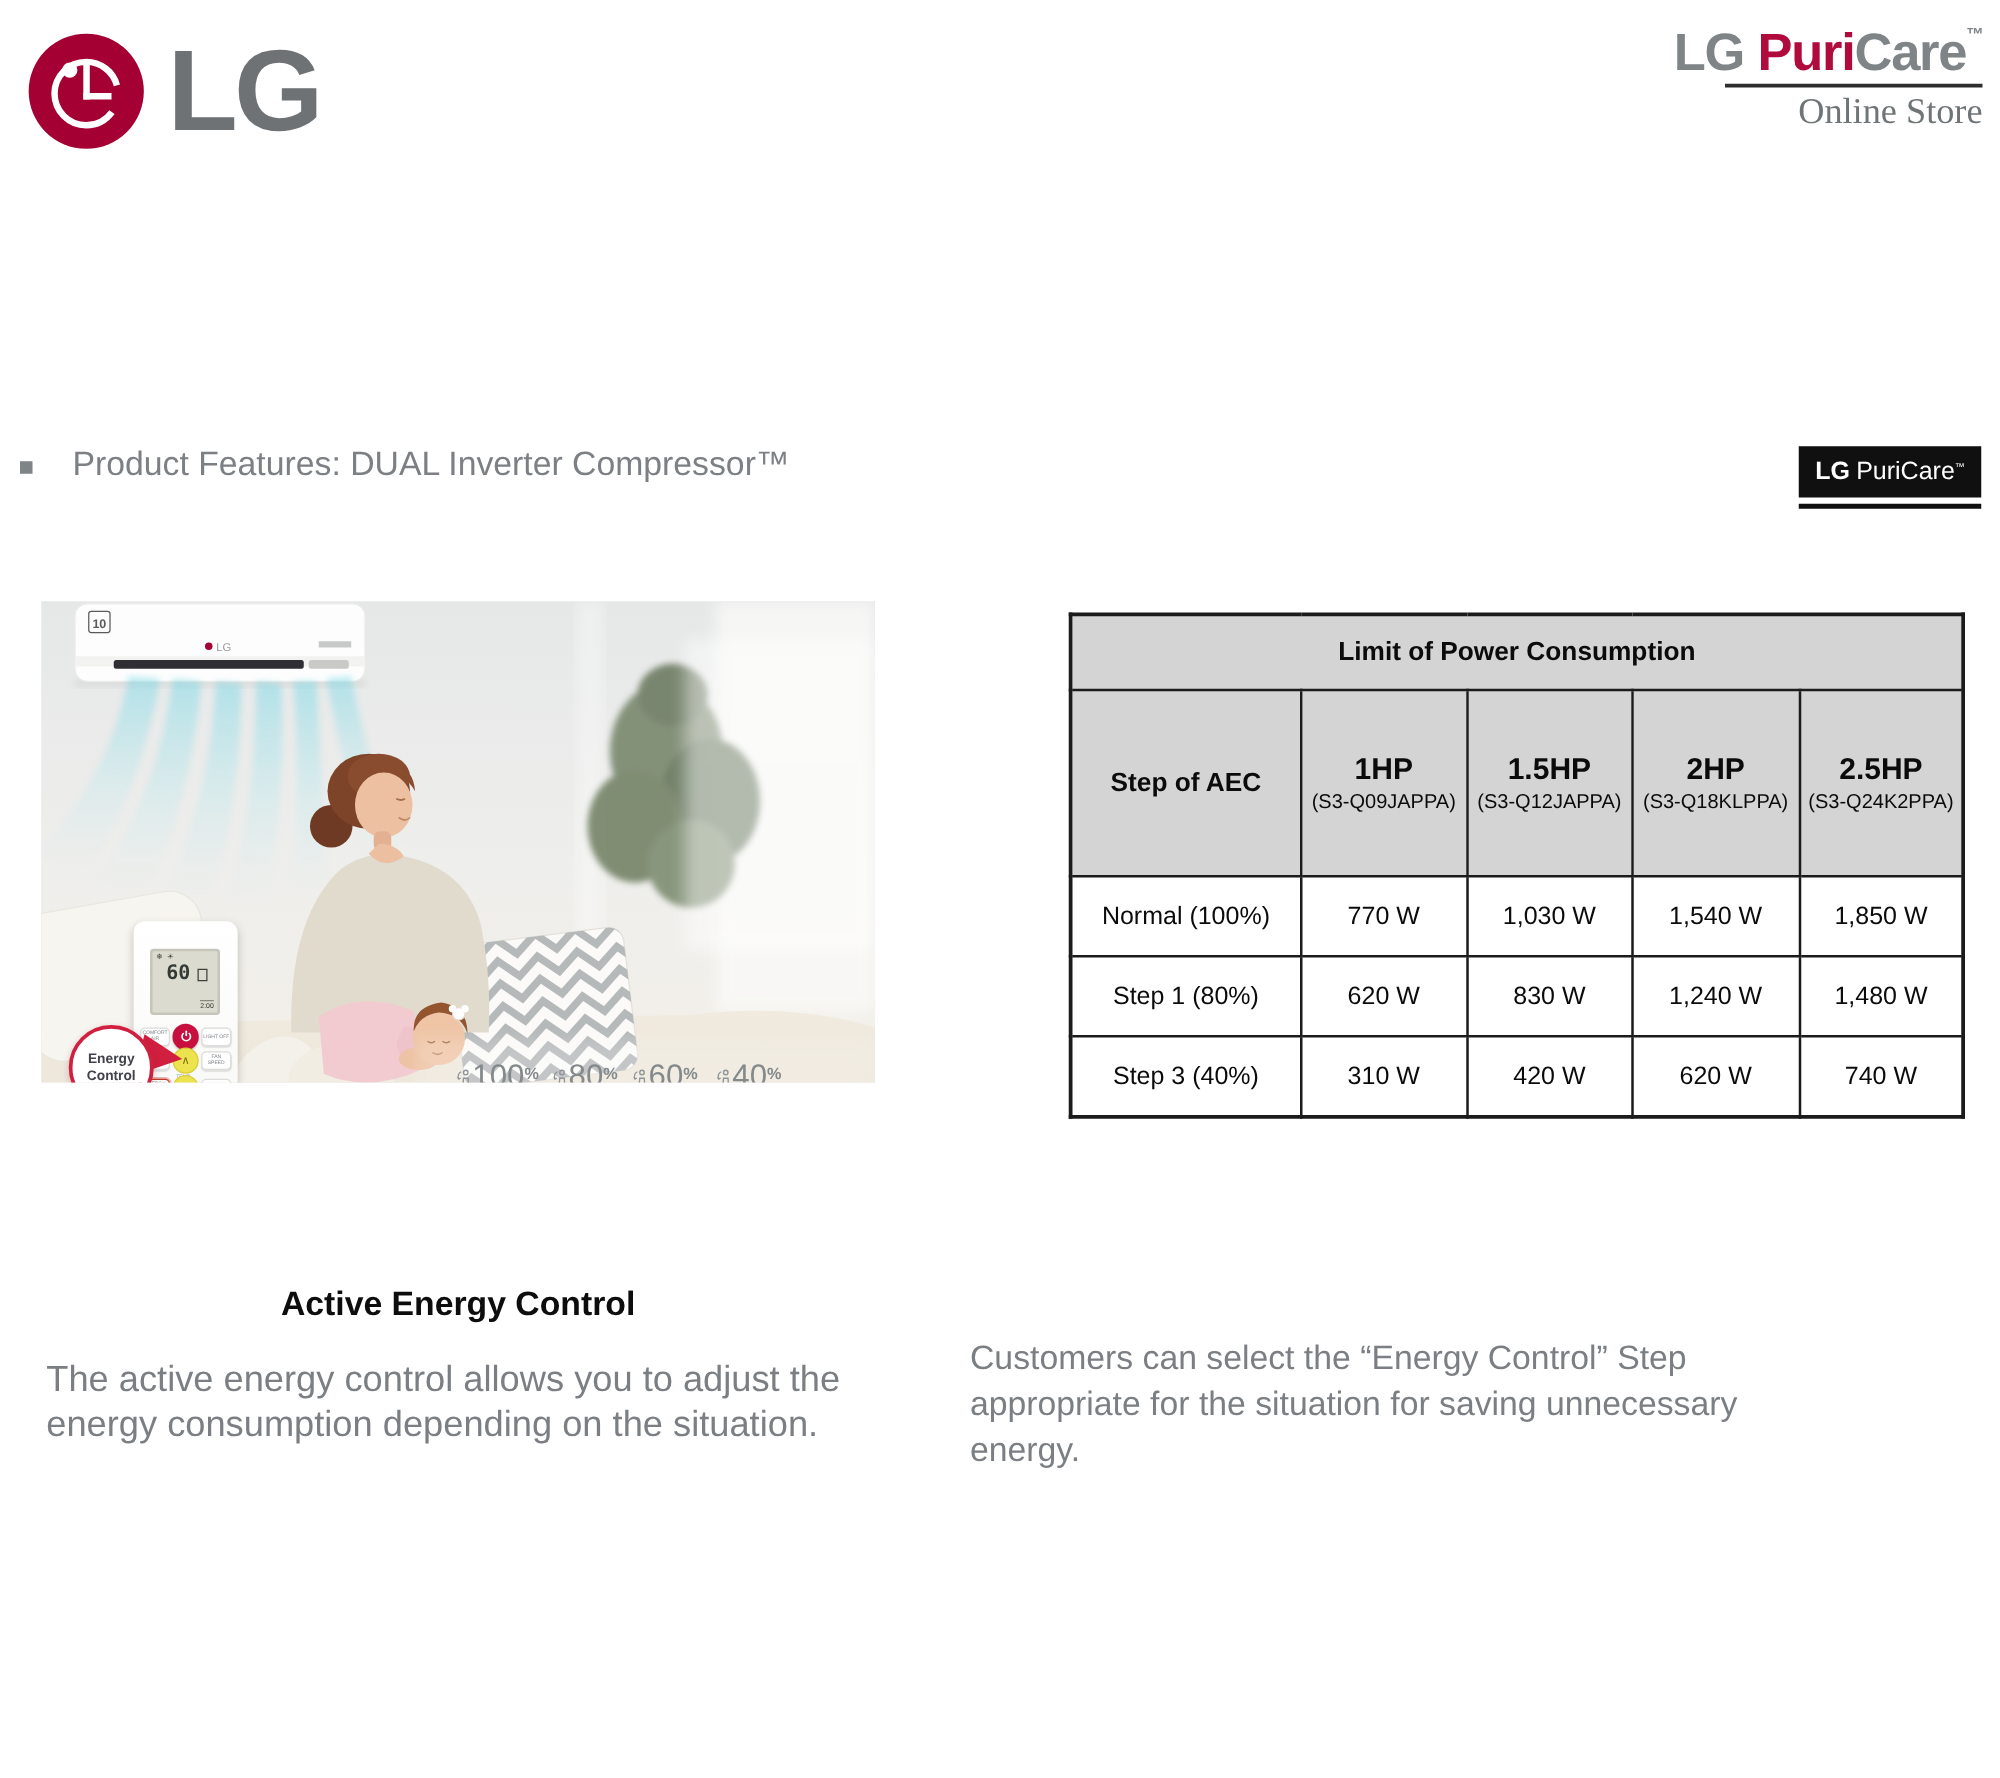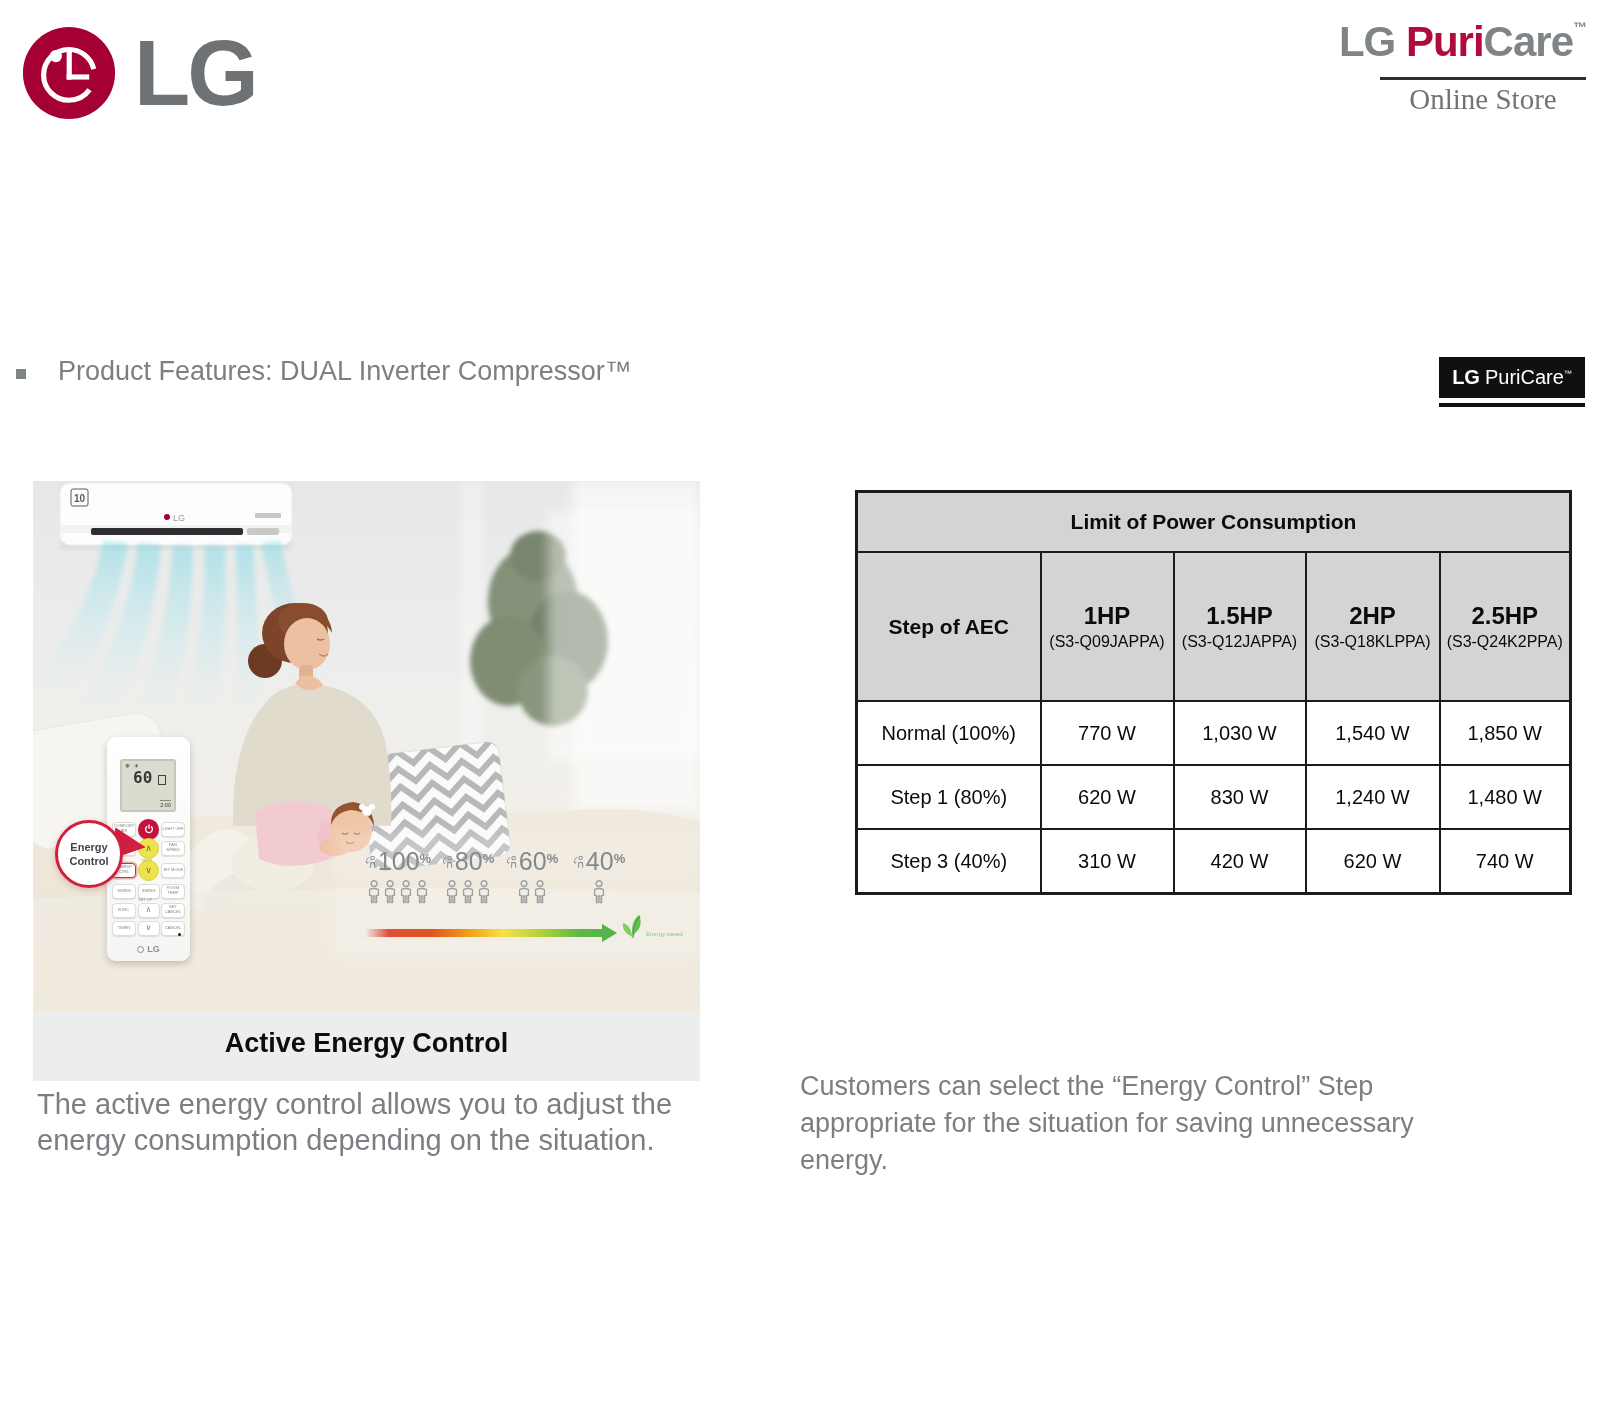--- a/index.html
+++ b/index.html
@@ -8,32 +8,32 @@
     font-family:"Liberation Sans",sans-serif;overflow:hidden;
   }
   
   .lg-logo{position:absolute;left:22px;top:26px;display:flex;align-items:center;gap:18px;}
   .lg-logo svg{width:94px;height:94px;}
   .logo-text{font-size:92px;font-weight:bold;color:#6e7275;letter-spacing:-3px;line-height:1;}
   .store-brand{position:absolute;top:20px;right:14px;text-align:right;}
   .brand-line{font-size:42px;font-weight:bold;color:#7f8487;letter-spacing:-1px;line-height:1.05;}
   .brand-line .puri{color:#b00b3c;}
   .brand-line sup{font-size:14px;vertical-align:top;font-weight:bold;}
-  .brand-sub{display:inline-block;margin-top:13px;border-top:3px solid #2e2e2e;padding-top:3px;width:206px;
-    text-align:center;font-family:"Liberation Serif",serif;font-size:29px;color:#6f7477;}
+  .brand-sub{display:inline-block;margin-top:3px;border-top:3px solid #2e2e2e;padding-top:3px;width:206px;
+    font-family:"Liberation Serif",serif;font-size:29px;color:#6f7477;}
   
   .feature-bullet{position:absolute;left:16px;top:369px;width:10px;height:10px;background:#7f8487;}
   .feature-text{position:absolute;left:58px;top:356px;font-size:27px;color:#7c8084;}
   .corner-badge{position:absolute;top:357px;right:15px;width:146px;height:41px;background:#101010;color:#fff;
     display:flex;align-items:center;justify-content:center;font-size:20px;box-sizing:border-box;}
   .cb-lg{font-weight:bold;margin-right:5px;}
   .corner-badge sup{font-size:8px;vertical-align:top;margin-top:-8px;}
   .corner-badge-line{position:absolute;top:403px;right:15px;width:146px;height:4px;background:#101010;}
   
-  .photo{position:absolute;left:33px;top:481px;width:667px;height:600px;overflow:hidden;background:#eceded;}
+  .photo{position:absolute;left:33px;top:481px;width:667px;height:385px;overflow:hidden;background:#eceded;}
   .scene{position:absolute;left:0;top:0;z-index:1;}
   
   .remote{position:absolute;left:74px;top:256px;width:83px;height:224px;z-index:3;
     background:linear-gradient(#ffffff,#f5f5f3);border-radius:9px;box-shadow:0 3px 7px rgba(90,80,70,.3);}
   .lcd{position:absolute;left:13px;top:22px;width:56px;height:53px;background:#dcdbd0;border:2px solid #c6c5ba;
     border-radius:3px;padding:2px 3px;box-sizing:border-box;}
   .lcd-icons{font-size:6px;color:#3c423c;letter-spacing:1px;line-height:1.2;}
   .lcd-main{display:flex;align-items:flex-end;}
   .lcd-temp{font-family:"DejaVu Sans Mono",monospace;font-size:16px;font-weight:bold;color:#343b34;line-height:1;margin-left:8px;}
   .lcd-batt{width:6px;height:8px;border:1px solid #3c423c;margin-left:6px;margin-bottom:1px;}
@@ -82,21 +82,21 @@
   .power-table th,.power-table td{border:2px solid #1b1b1b;text-align:center;vertical-align:middle;
     color:#0b0b0b;padding:0;overflow:hidden;}
   .power-table thead th{background:#d4d4d4;}
   .t-title{height:58px;font-size:21px;font-weight:bold;}
   .t-head th{height:147px;}
   .t-step{font-size:21px;font-weight:bold;}
   .hp{font-size:24px;font-weight:bold;}
   .model{font-size:16px;font-weight:normal;margin-top:3px;}
   .power-table tbody td{height:62px;font-size:20px;background:#fff;}
   
-  .right-para{position:absolute;left:800px;top:1068px;width:665px;font-size:27px;color:#7b7f83;line-height:37px;}
+  .right-para{position:absolute;left:776px;top:1068px;width:665px;font-size:27px;color:#7b7f83;line-height:37px;}
 </style>
 </head>
 <body>
 
 <svg width="0" height="0" style="position:absolute" aria-hidden="true">
   <defs>
     <symbol id="sym-person" viewBox="0 0 14 25">
       <circle cx="7" cy="3.6" r="2.9" fill="none" stroke="#9aa0a3" stroke-width="1.4"></circle>
       <path d="M2.6 9.6 Q7 7.4 11.4 9.6 L11.4 15.4 L9.6 15.4 L9.6 22.6 L7.9 22.6 L7.9 16 L6.1 16 L6.1 22.6 L4.4 22.6 L4.4 15.4 L2.6 15.4 Z" fill="none" stroke="#9aa0a3" stroke-width="1.3" stroke-linejoin="round"></path>
     </symbol>

